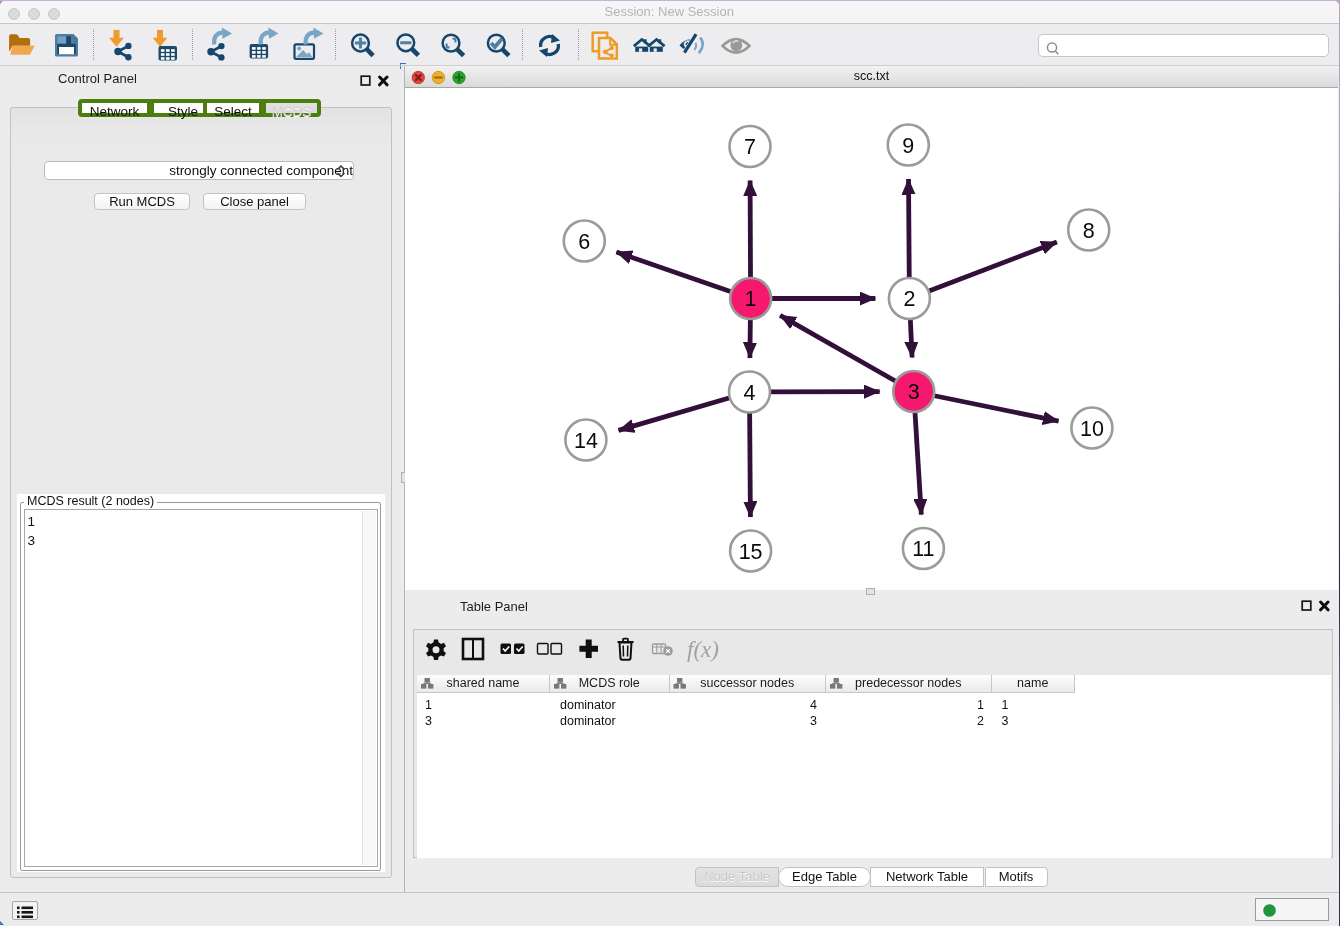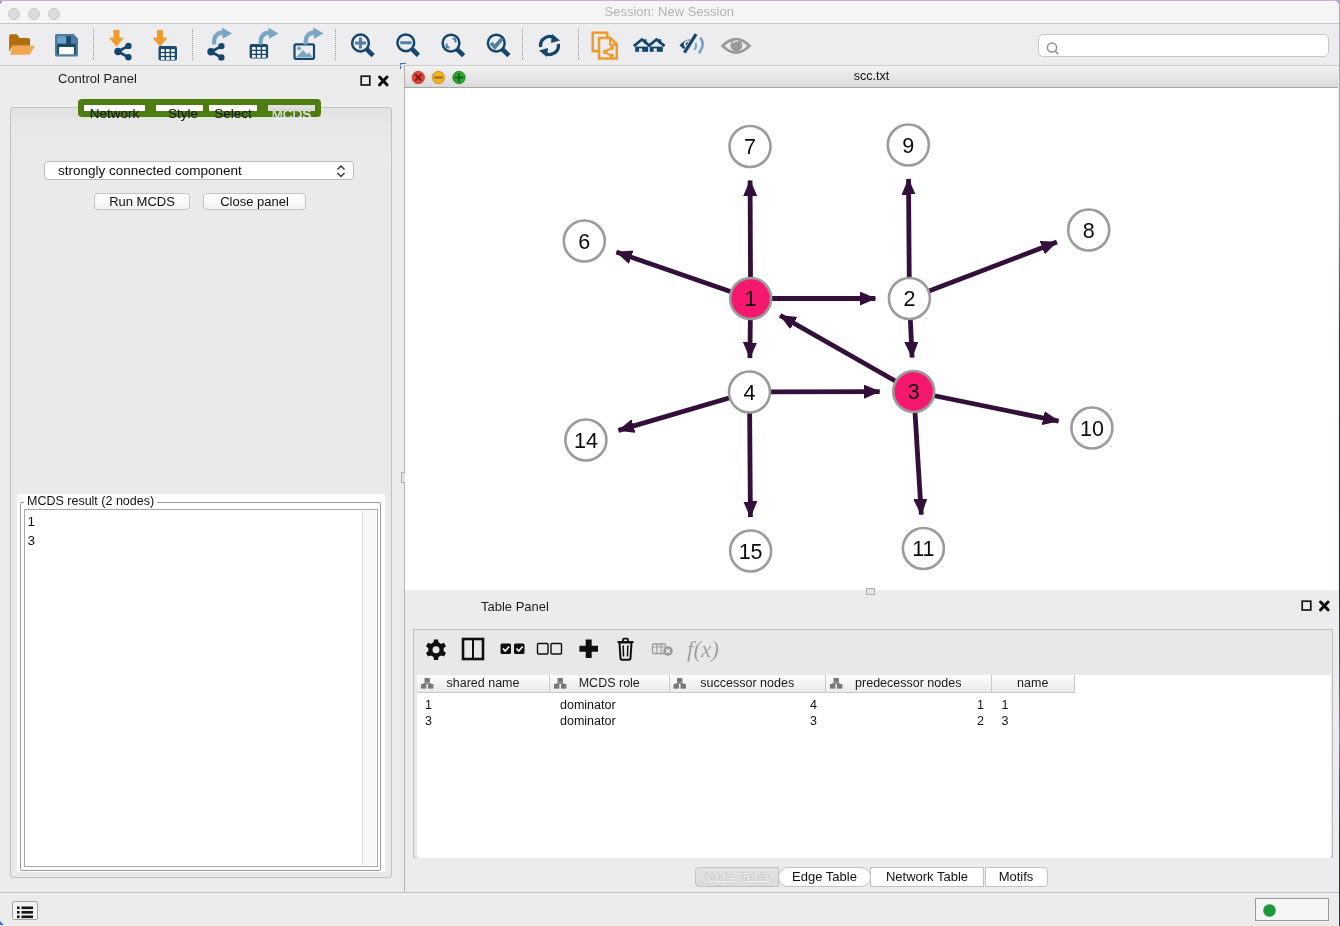--- a/index.html
+++ b/index.html
@@ -14,25 +14,25 @@
 .tl{position:absolute;top:7px;width:12px;height:12px;border-radius:50%;background:#dcdbdc;border:1px solid #c9c8c9;box-sizing:border-box;}
 #wtitle{position:absolute;top:0;left:0;width:100%;text-align:center;font-size:13px;line-height:22px;color:#b5b4b5;}
 
 #toolbar{position:absolute;left:0;top:23px;width:100%;height:41px;background:#edecee;border-bottom:1px solid #d0cfd0;}
 .tsep{position:absolute;top:5px;height:31px;width:0;border-left:1px dotted #9a9a9a;}
 #search{position:absolute;left:1038px;top:10px;width:291px;height:23px;background:#fff;border:1px solid #c7c6c7;border-radius:5px;box-sizing:border-box;}
 
 #cpanel{position:absolute;left:0;top:64px;width:400px;height:827px;background:#ececec;}
 .ptitle{font-size:13px;color:#1d1d1d;}
 #cptabs{position:absolute;top:34px;left:78px;height:18px;}
-.tab{position:absolute;top:0;height:18px;box-sizing:border-box;background:#fff;border:6px solid #4d7c0f;font-size:13.5px;color:#111;text-align:center;line-height:17px;}
+.tab{position:absolute;top:0;height:18px;box-sizing:border-box;background:#fff;border:4px solid #4d7c0f;font-size:13.5px;color:#111;text-align:center;line-height:17px;}
 .tabsel{background:linear-gradient(#e3e2e3,#dcdbdc);color:#cecdce;text-shadow:0 1px 0 #ffffff;}
 #cpbox{position:absolute;left:10px;top:42px;width:382px;height:771px;border:1px solid #c2c1c2;border-radius:3px;background:linear-gradient(#e3e2e3 0px,#e9e8e9 20px,#eaeaea 60px);box-sizing:border-box;}
 #optlabel{position:absolute;left:0;top:73px;width:400px;text-align:center;font-size:13px;color:#1a1a1a;}
-#dropdown{position:absolute;left:44px;top:96px;width:310px;height:19px;background:#fff;border:1px solid #bcbbbc;border-radius:4px;box-sizing:border-box;font-size:13.5px;color:#0f0f0f;line-height:17px;padding-left:13px;}
+#dropdown{position:absolute;left:44px;top:96px;width:310px;height:19px;background:#fff;border:1px solid #bcbbbc;border-radius:4px;box-sizing:border-box;font-size:13.5px;color:#0f0f0f;line-height:17px;padding-left:13px;text-align:right;}
 .btn{position:absolute;top:128px;height:17px;background:linear-gradient(#ffffff,#f3f3f3);border:1px solid #c4c3c4;border-radius:4px;box-sizing:border-box;font-size:13px;color:#111;text-align:center;line-height:15px;}
 #resultpanel{position:absolute;left:17px;top:428.5px;width:368px;height:378px;background:#fff;}
 #groupbox{position:absolute;left:20px;top:436.5px;width:361px;height:369px;border:1px solid #9b9a9b;border-radius:2px;box-sizing:border-box;}
 #grouplegend{position:absolute;left:24px;top:429px;background:#fff;font-size:12.5px;color:#111;padding:0 3px;}
 #resultarea{position:absolute;left:23.5px;top:444px;width:354px;height:358px;background:#fff;border:1px solid #a9a8a9;box-sizing:border-box;}
 #resultscroll{position:absolute;right:1px;top:1px;width:13px;height:354px;background:#f8f8f8;border-left:1px solid #dedede;}
 
 #vsplit{position:absolute;left:404px;top:64px;width:1px;height:827px;background:#b5b4b5;}
 .grip{position:absolute;background:#e4e3e4;border:1px solid #b0afb0;box-sizing:border-box;}
 
@@ -296,21 +296,21 @@
 <circle cx="180.9" cy="352.0" r="20.5" fill="#ffffff" stroke="#9b9b9b" stroke-width="2.6"></circle>
 <text x="180.9" y="359.8" text-anchor="middle" font-size="21.5" fill="#0a0a0a">14</text>
 <circle cx="345.6" cy="463.0" r="20.5" fill="#ffffff" stroke="#9b9b9b" stroke-width="2.6"></circle>
 <text x="345.6" y="470.8" text-anchor="middle" font-size="21.5" fill="#0a0a0a">15</text>
 </svg>
       </div>
   </div>
   <div class="grip" style="left:866px;top:587px;width:9px;height:7px;"></div>
 
   <div id="tpanel">
-    <div class="ptitle abs" style="left:31px;top:2px;">Table Panel</div>
+    <div class="ptitle abs" style="left:10px;top:2px;">Table Panel</div>
     <svg width="30" height="12" style="position:absolute;left:896px;top:3px;">
       <rect x="1.2" y="1.2" width="8.6" height="8.8" fill="none" stroke="#161616" stroke-width="1.7"></rect>
       <path d="M19.6,2 L27,9.8 M27,2 L19.6,9.8" stroke="#0d0d0d" stroke-width="3" stroke-linecap="round"></path>
     </svg>
     <div id="tbox"></div>
     <svg width="320" height="36" style="position:absolute;left:14px;top:34px;" font-family="Liberation Serif,serif">
       <g fill="#0f0f0f">
         <path id="gear" transform="translate(17,17.5)" d="M-2,-9 L2,-9 L2.6,-6 A6.4,6.4 0 0 1 5,-4.6 L8,-5.7 L10,-2.2 L7.6,-0.2 A6.4,6.4 0 0 1 7.6,2.6 L10,4.6 L8,8 L5,6.9 A6.4,6.4 0 0 1 2.6,8.3 L2,11.4 L-2,11.4 L-2.6,8.3 A6.4,6.4 0 0 1 -5,6.9 L-8,8 L-10,4.6 L-7.6,2.6 A6.4,6.4 0 0 1 -7.6,-0.2 L-10,-2.2 L-8,-5.7 L-5,-4.6 A6.4,6.4 0 0 1 -2.6,-6 Z M0,-2.2 A3.5,3.5 0 1 0 0,4.8 A3.5,3.5 0 1 0 0,-2.2 Z" fill-rule="evenodd"></path>
         <rect x="44" y="8" width="20" height="20" fill="none" stroke="#0f0f0f" stroke-width="2.6"></rect>
         <line x1="54" y1="8" x2="54" y2="28" stroke="#0f0f0f" stroke-width="2"></line>

